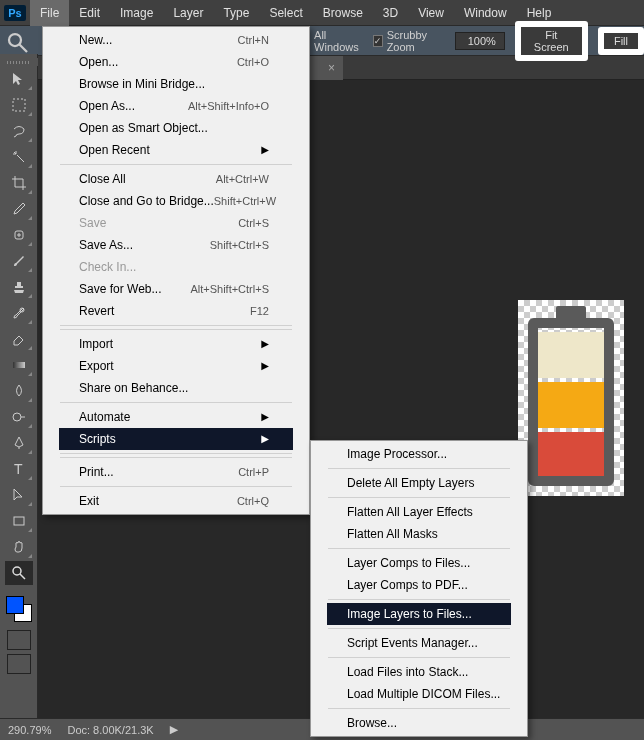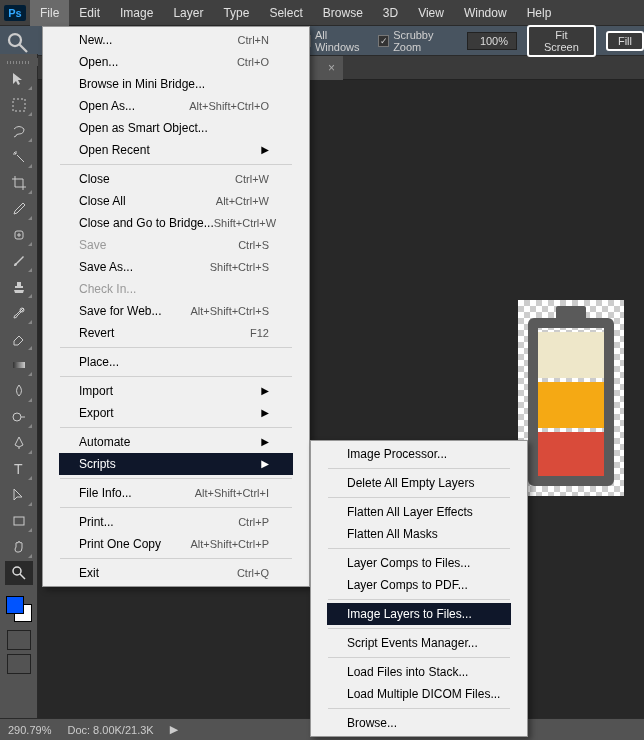--- a/index.html
+++ b/index.html
@@ -9,21 +9,21 @@
 .menubar { height: 26px; background: #404040; display: flex; align-items: center; border-bottom: 1px solid #2a2a2a; }
 .ps-logo { width: 30px; height: 26px; display: flex; align-items: center; justify-content: center; }
 .ps-logo span { background: #001e36; color: #31a8ff; font-weight: bold; font-size: 11px; padding: 2px 4px; border-radius: 2px; }
 .menubar-item { color: #e0e0e0; font-size: 12px; padding: 0 10px; line-height: 26px; cursor: pointer; }
 .menubar-item.active { background: #6a6a6a; }
 
 
 .options-bar { height: 30px; background: #485460; border-bottom: 1px solid #2a2a2a; display: flex; align-items: flex-end; padding: 0 6px; color: #d0d0d0; font-size: 11px; gap: 10px; position: relative; }
 .options-icon { width: 24px; height: 24px; display: flex; align-items: center; justify-content: center; }
 .checkbox { width: 12px; height: 12px; background: #333; border: 1px solid #777; display: inline-flex; align-items: center; justify-content: center; margin-right: 4px; color: #ccc; font-size: 9px; }
-.opt-btn { background: #3a3a3a; border: 2px solid #ffffff; color: #ddd; padding: 2px 10px; font-size: 11px; border-radius: 3px; }
+.opt-btn { background: #3a3a3a; border: 6px solid #ffffff; color: #ddd; padding: 2px 10px; font-size: 11px; border-radius: 3px; }
 .opt-input { background: #3a3a3a; border: 1px solid #222; color: #ddd; padding: 2px 12px; font-size: 11px; width: 50px; text-align: center; }
 
 
 .tabbar { height: 24px; background: #3a3a3a; border-bottom: 1px solid #222; display: flex; align-items: center; }
 .doc-tab { background: #535353; color: #ddd; font-size: 11px; padding: 0 8px; height: 24px; line-height: 24px; display: flex; align-items: center; gap: 6px; }
 .tab-close { color: #aaa; font-size: 12px; }
 
 
 .toolbox { position: absolute; left: 0; top: 54px; width: 38px; background: #535353; border-right: 1px solid #2a2a2a; display: flex; flex-direction: column; align-items: center; padding-top: 4px; height: calc(100% - 54px - 22px); }
 .small-handle { width: 38px; height: 8px; background: #535353; display: flex; align-items: center; justify-content: center; }
@@ -279,34 +279,30 @@
     </div>
     <div class="menu-row">
       <span>Open...</span>
       <span class="shortcut">Ctrl+O</span>
     </div>
     <div class="menu-row">
       <span>Browse in Mini Bridge...</span>
     </div>
     <div class="menu-row">
       <span>Open As...</span>
-      <span class="shortcut">Alt+Shift+Ctrl+O</span>
+      <span class="shortcut">Alt+Shift+Info+O</span>
     </div>
     <div class="menu-row">
       <span>Open as Smart Object...</span>
     </div>
     <div class="menu-row">
       <span>Open Recent</span>
       <span class="arrow">▶</span>
     </div>
     <div class="menu-sep"></div>
-    <div class="menu-row">
-      <span>Close</span>
-      <span class="shortcut">Ctrl+W</span>
-    </div>
     <div class="menu-row">
       <span>Close All</span>
       <span class="shortcut">Alt+Ctrl+W</span>
     </div>
     <div class="menu-row">
       <span>Close and Go to Bridge...</span>
       <span class="shortcut">Shift+Ctrl+W</span>
     </div>
     <div class="menu-row disabled">
       <span>Save</span>
@@ -321,55 +317,47 @@
     </div>
     <div class="menu-row">
       <span>Save for Web...</span>
       <span class="shortcut">Alt+Shift+Ctrl+S</span>
     </div>
     <div class="menu-row">
       <span>Revert</span>
       <span class="shortcut">F12</span>
     </div>
     <div class="menu-sep"></div>
-    <div class="menu-row">
-      <span>Place...</span>
-    </div>
     <div class="menu-sep"></div>
     <div class="menu-row">
       <span>Import</span>
       <span class="arrow">▶</span>
     </div>
     <div class="menu-row">
       <span>Export</span>
       <span class="arrow">▶</span>
+    </div>
+    <div class="menu-row">
+      <span>Share on Behance...</span>
     </div>
     <div class="menu-sep"></div>
     <div class="menu-row">
       <span>Automate</span>
       <span class="arrow">▶</span>
     </div>
     <div class="menu-row hover">
       <span>Scripts</span>
       <span class="arrow">▶</span>
     </div>
     <div class="menu-sep"></div>
-    <div class="menu-row">
-      <span>File Info...</span>
-      <span class="shortcut">Alt+Shift+Ctrl+I</span>
-    </div>
     <div class="menu-sep"></div>
     <div class="menu-row">
       <span>Print...</span>
       <span class="shortcut">Ctrl+P</span>
     </div>
-    <div class="menu-row">
-      <span>Print One Copy</span>
-      <span class="shortcut">Alt+Shift+Ctrl+P</span>
-    </div>
     <div class="menu-sep"></div>
     <div class="menu-row">
       <span>Exit</span>
       <span class="shortcut">Ctrl+Q</span>
     </div>
   </div>
 
 <div class="menu menu-scripts" id="scripts-menu">
     <div class="menu-row">
       <span>Image Processor...</span>

